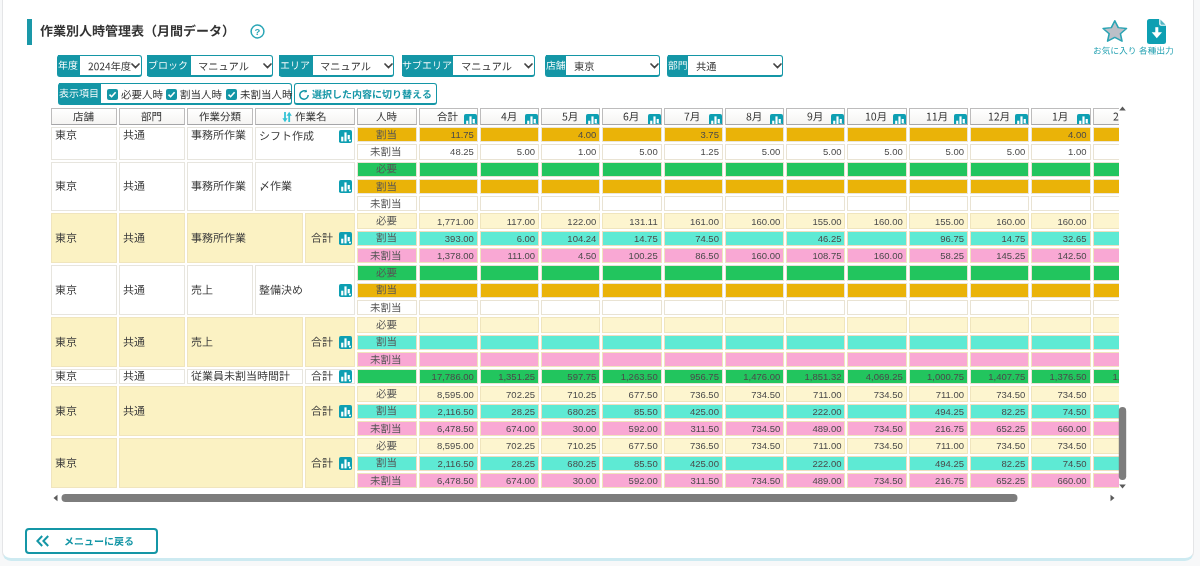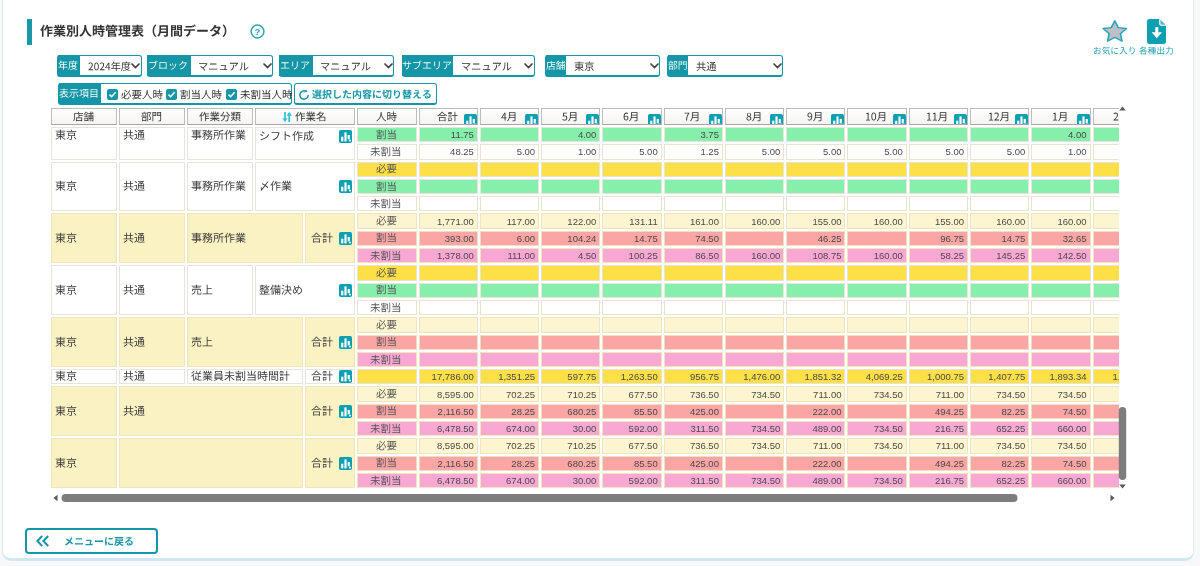--- a/index.html
+++ b/index.html
@@ -6,25 +6,25 @@
  border:1px solid #e4e5e7;border-bottom:3px solid #cdeaf1;border-radius:9px}
 .jt{display:block}
 .grp{position:absolute;height:22px;background:#fff;border:1.5px solid #1496a6;border-bottom-width:2.5px;border-radius:3px}
 .glab{position:absolute;left:-0.5px;top:-1px;bottom:-1px;background:#1496a6;display:flex;align-items:center;justify-content:center}
 table{border-collapse:separate;border-spacing:2px;table-layout:fixed}
 th{height:17px;background:linear-gradient(#ffffff,#f5f4f2);border:1px solid #bdbcbc;border-bottom-color:#a6a6a8;font-weight:normal;position:relative;overflow:hidden;white-space:nowrap}
 td{height:15.3px;border:1px solid #e9e3d3;overflow:hidden;white-space:nowrap;position:relative}
 td.num{text-align:right;padding-right:3px;font-size:9.5px;color:#4a4a4a;font-family:"Liberation Sans",sans-serif}
 td.lab{background:#fff;border-color:#e7e5de;text-align:left;padding-left:3px}
 td.ylab{background:#fbf2c3;border-color:#f0e5bd;text-align:left;padding-left:3px}
-tr.rn td.c{background:#fde047}
-tr.rw td.c{background:#86efac;border-color:#ebe6d9}
+tr.rn td.c{background:#22c55e}
+tr.rw td.c{background:#eab308;border-color:#ebe6d9}
 tr.rm td.c{background:#fff}
 tr.yn td.c{background:#fdf5cf;border-color:#f0e5bd}
-tr.yw td.c{background:#fca5a5;border-color:#eedfc0}
+tr.yw td.c{background:#5eead4;border-color:#eedfc0}
 tr.ym td.c{background:#f9a8d4;border-color:#f0e5bd}
 
 
 .ct{display:flex;align-items:center;justify-content:center;height:100%}
 .lt{display:flex;align-items:center;height:100%}
 </style></head><body>
 <svg width="0" height="0" style="position:absolute">
     <defs>
 <path id="r5E74" transform="scale(0.001,-0.001)" d="M48 223V151H512V-80H589V151H954V223H589V422H884V493H589V647H907V719H307C324 753 339 788 353 824L277 844C229 708 146 578 50 496C69 485 101 460 115 448C169 500 222 569 268 647H512V493H213V223ZM288 223V422H512V223Z"></path>
 <path id="r5EA6" transform="scale(0.001,-0.001)" d="M386 647V560H225V498H386V332H775V498H937V560H775V647H701V560H458V647ZM701 498V392H458V498ZM758 206C716 154 658 112 589 79C521 113 464 155 425 206ZM239 268V206H391L353 191C393 134 447 86 511 47C416 14 309 -6 200 -17C212 -33 227 -62 232 -80C358 -65 480 -38 587 7C682 -37 795 -66 917 -82C927 -63 945 -33 961 -17C854 -6 753 15 667 46C752 95 822 160 867 246L820 271L807 268ZM121 741V452C121 307 114 103 31 -40C49 -48 80 -68 93 -81C180 70 193 297 193 452V673H943V741H568V840H491V741Z"></path>
@@ -1358,21 +1358,21 @@
           <td class="num c">17,786.00</td>
           <td class="num c">1,351.25</td>
           <td class="num c">597.75</td>
           <td class="num c">1,263.50</td>
           <td class="num c">956.75</td>
           <td class="num c">1,476.00</td>
           <td class="num c">1,851.32</td>
           <td class="num c">4,069.25</td>
           <td class="num c">1,000.75</td>
           <td class="num c">1,407.75</td>
-          <td class="num c">1,893.34</td>
+          <td class="num c">1,376.50</td>
           <td class="num c" style="text-align:left;padding-left:19px">1,399.75</td>
         </tr>
         <tr class="yn">
           <td rowspan="3" class="ylab">
             <div class="lt">
               <svg class="jt" width="23" height="13" viewBox="0 0 23 13">
                 <g fill="#3b3b3b" transform="translate(0,9.9) scale(11)">
                   <use href="#r6771" x="0.0"></use>
                   <use href="#r4EAC" x="1.0"></use>
                 </g>

